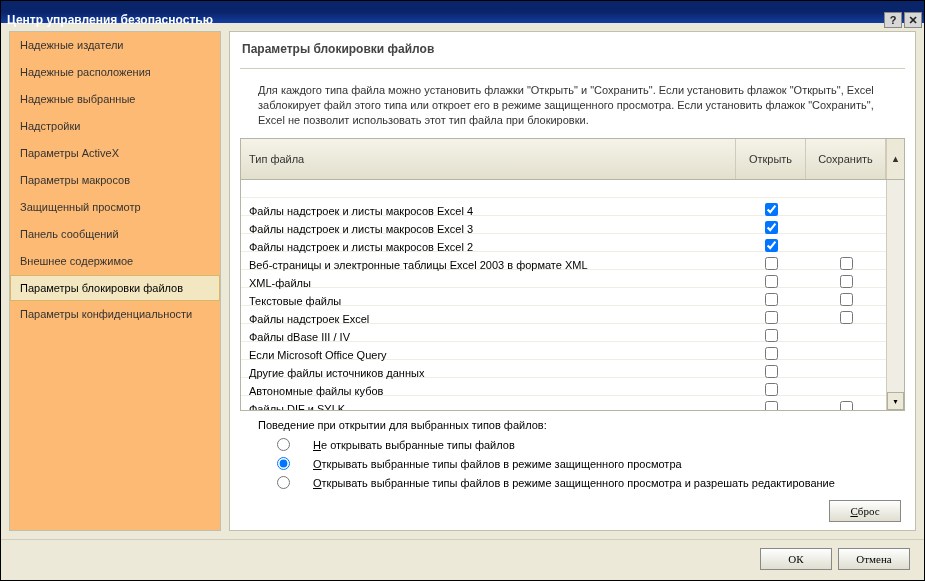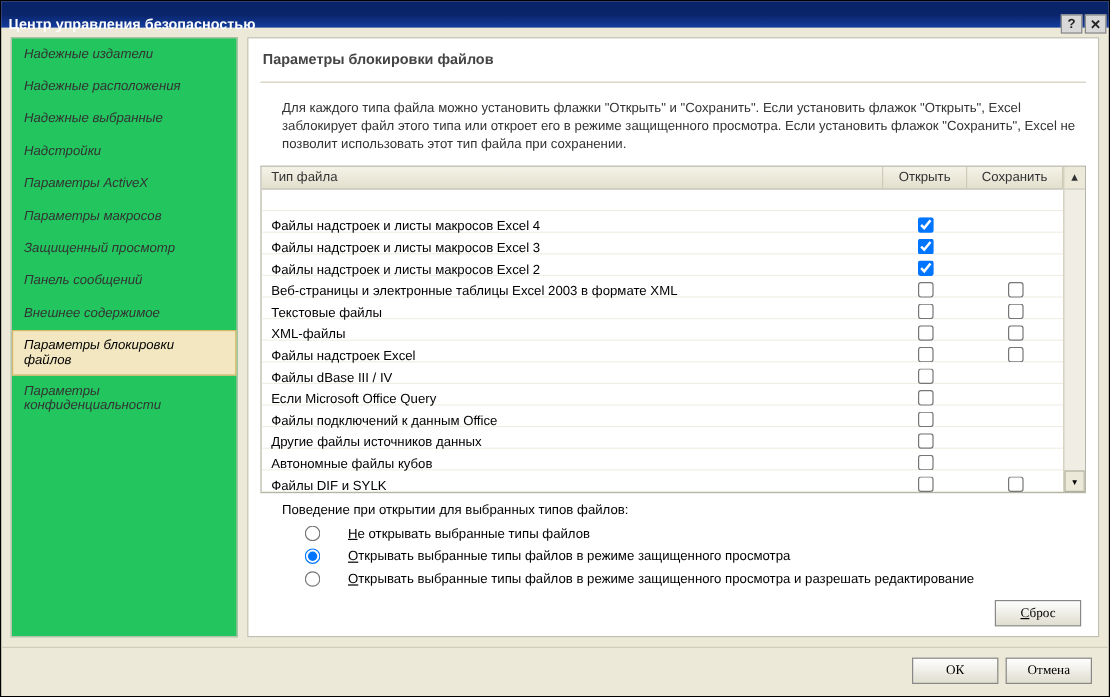--- a/index.html
+++ b/index.html
@@ -2,30 +2,30 @@
 <html><head>
 <meta charset="utf-8">
 <style>
   * { box-sizing: border-box; }
   html, body { margin: 0; padding: 0; font-family: Tahoma, sans-serif; font-size: 11px; }
   .window { width: 925px; height: 581px; background: #ece9d8; border: 1px solid #000; display: flex; flex-direction: column; }
   .titlebar { height: 22px; background: linear-gradient(to bottom, #0a246a, #0a246a 50%, #133d9e); color: #fff; display: flex; align-items: center; padding: 16px 2px 0 6px; font-weight: bold; font-size: 12px; }
   .titlebar .spacer { flex: 1; }
   .titlebar .btn { width: 18px; height: 16px; background: #d8d8d8; border: 1px solid #888; margin-left: 2px; display: flex; align-items: center; justify-content: center; color: #222; font-weight: bold; font-size: 11px; cursor: pointer; }
   .content { flex: 1; display: flex; padding: 8px; gap: 8px; overflow: hidden; }
-  .sidebar { width: 189px; border: 1px solid #c0c0b0; background: #22c55e; display: flex; flex-direction: column; font-style: italic; }
+  .sidebar { width: 212px; border: 1px solid #c0c0b0; background: #fdba74; display: flex; flex-direction: column; }
   .sidebar-item { padding: 7px 10px; cursor: pointer; color: #333; border-bottom: 1px solid transparent; }
   .sidebar-item.selected { background: #f3e7c1; border: 1px solid #d6b86a; padding: 6px 9px; color: #000; }
   .main { flex: 1; border: 1px solid #c0c0b0; background: #fff; display: flex; flex-direction: column; padding: 8px 10px; overflow: hidden; }
   .section-title { font-weight: bold; font-size: 12px; padding: 2px 0 8px 2px; color: #444; margin-bottom: 4px; }
   .hr { height: 1px; background: #d0cdbb; margin-bottom: 8px; }
   .desc { padding: 6px 8px 10px 18px; color: #333; line-height: 1.35; }
   .table-wrap { border: 1px solid #b5b5a5; display: flex; flex-direction: column; flex: 1; overflow: hidden; }
   .thead { display: flex; background: linear-gradient(to bottom, #f5f3e8, #e2dfcd); border-bottom: 1px solid #b5b5a5; font-weight: normal; color: #333; }
-  .th { padding: 3px 8px; border-right: 1px solid #cfcbb8; }
+  .th { padding: 14px 8px; border-right: 1px solid #cfcbb8; }
   .col-type { flex: 1; }
   .col-open { width: 70px; text-align: center; }
   .col-save { width: 80px; text-align: center; }
   .col-scroll { width: 18px; padding: 0; border-right: none; display:flex; align-items:center; justify-content:center; background:#ece9d8; border-left:1px solid #cfcbb8;}
   .tbody { flex: 1; overflow: hidden; position: relative; }
   .rows { position: absolute; left: 0; right: 18px; top: 0; }
   .row { display: flex; height: 18px; align-items: center; border-bottom: 1px solid #f0eee4; }
   .cell { padding: 0 8px; white-space: nowrap; overflow: hidden; margin-top: 45px; }
   .cell.col-type { flex: 1; }
   .cell.col-open { width: 70px; text-align: center; }
@@ -69,21 +69,21 @@
         <div class="sidebar-item">Защищенный просмотр</div>
         <div class="sidebar-item">Панель сообщений</div>
         <div class="sidebar-item">Внешнее содержимое</div>
         <div class="sidebar-item selected">Параметры блокировки файлов</div>
         <div class="sidebar-item">Параметры конфиденциальности</div>
       </div>
 
     <div class="main">
       <div class="section-title">Параметры блокировки файлов</div>
       <div class="hr"></div>
-      <div class="desc">Для каждого типа файла можно установить флажки "Открыть" и "Сохранить". Если установить флажок "Открыть", Excel заблокирует файл этого типа или откроет его в режиме защищенного просмотра. Если установить флажок "Сохранить", Excel не позволит использовать этот тип файла при сохранении.</div>
+      <div class="desc">Для каждого типа файла можно установить флажки "Открыть" и "Сохранить". Если установить флажок "Открыть", Excel заблокирует файл этого типа или откроет его в режиме защищенного просмотра. Если установить флажок "Сохранить", Excel не позволит использовать этот тип файла при блокировки.</div>
 
       <div class="table-wrap">
         <div class="thead">
           <div class="th col-type">Тип файла</div>
           <div class="th col-open">Открыть</div>
           <div class="th col-save">Сохранить</div>
           <div class="th col-scroll">▴</div>
         </div>
         <div class="tbody">
           <div class="rows" id="rows">
@@ -101,46 +101,41 @@
                 <div class="cell col-type">Файлы надстроек и листы макросов Excel 2</div>
                 <div class="cell col-open"><input type="checkbox" checked="" style=""></div>
                 <div class="cell col-save"></div>
               </div>
               <div class="row">
                 <div class="cell col-type">Веб-страницы и электронные таблицы Excel 2003 в формате XML</div>
                 <div class="cell col-open"><input type="checkbox" style=""></div>
                 <div class="cell col-save"><input type="checkbox" style=""></div>
               </div>
               <div class="row">
-                <div class="cell col-type">Текстовые файлы</div>
+                <div class="cell col-type">XML-файлы</div>
                 <div class="cell col-open"><input type="checkbox" style=""></div>
                 <div class="cell col-save"><input type="checkbox" style=""></div>
               </div>
               <div class="row">
-                <div class="cell col-type">XML-файлы</div>
+                <div class="cell col-type">Текстовые файлы</div>
                 <div class="cell col-open"><input type="checkbox" style=""></div>
                 <div class="cell col-save"><input type="checkbox" style=""></div>
               </div>
               <div class="row">
                 <div class="cell col-type">Файлы надстроек Excel</div>
                 <div class="cell col-open"><input type="checkbox" style=""></div>
                 <div class="cell col-save"><input type="checkbox" style=""></div>
               </div>
               <div class="row">
                 <div class="cell col-type">Файлы dBase III / IV</div>
                 <div class="cell col-open"><input type="checkbox" style=""></div>
                 <div class="cell col-save"></div>
               </div>
               <div class="row">
                 <div class="cell col-type">Если Microsoft Office Query</div>
-                <div class="cell col-open"><input type="checkbox" style=""></div>
-                <div class="cell col-save"></div>
-              </div>
-              <div class="row">
-                <div class="cell col-type">Файлы подключений к данным Office</div>
                 <div class="cell col-open"><input type="checkbox" style=""></div>
                 <div class="cell col-save"></div>
               </div>
               <div class="row">
                 <div class="cell col-type">Другие файлы источников данных</div>
                 <div class="cell col-open"><input type="checkbox" style=""></div>
                 <div class="cell col-save"></div>
               </div>
               <div class="row">
                 <div class="cell col-type">Автономные файлы кубов</div>

